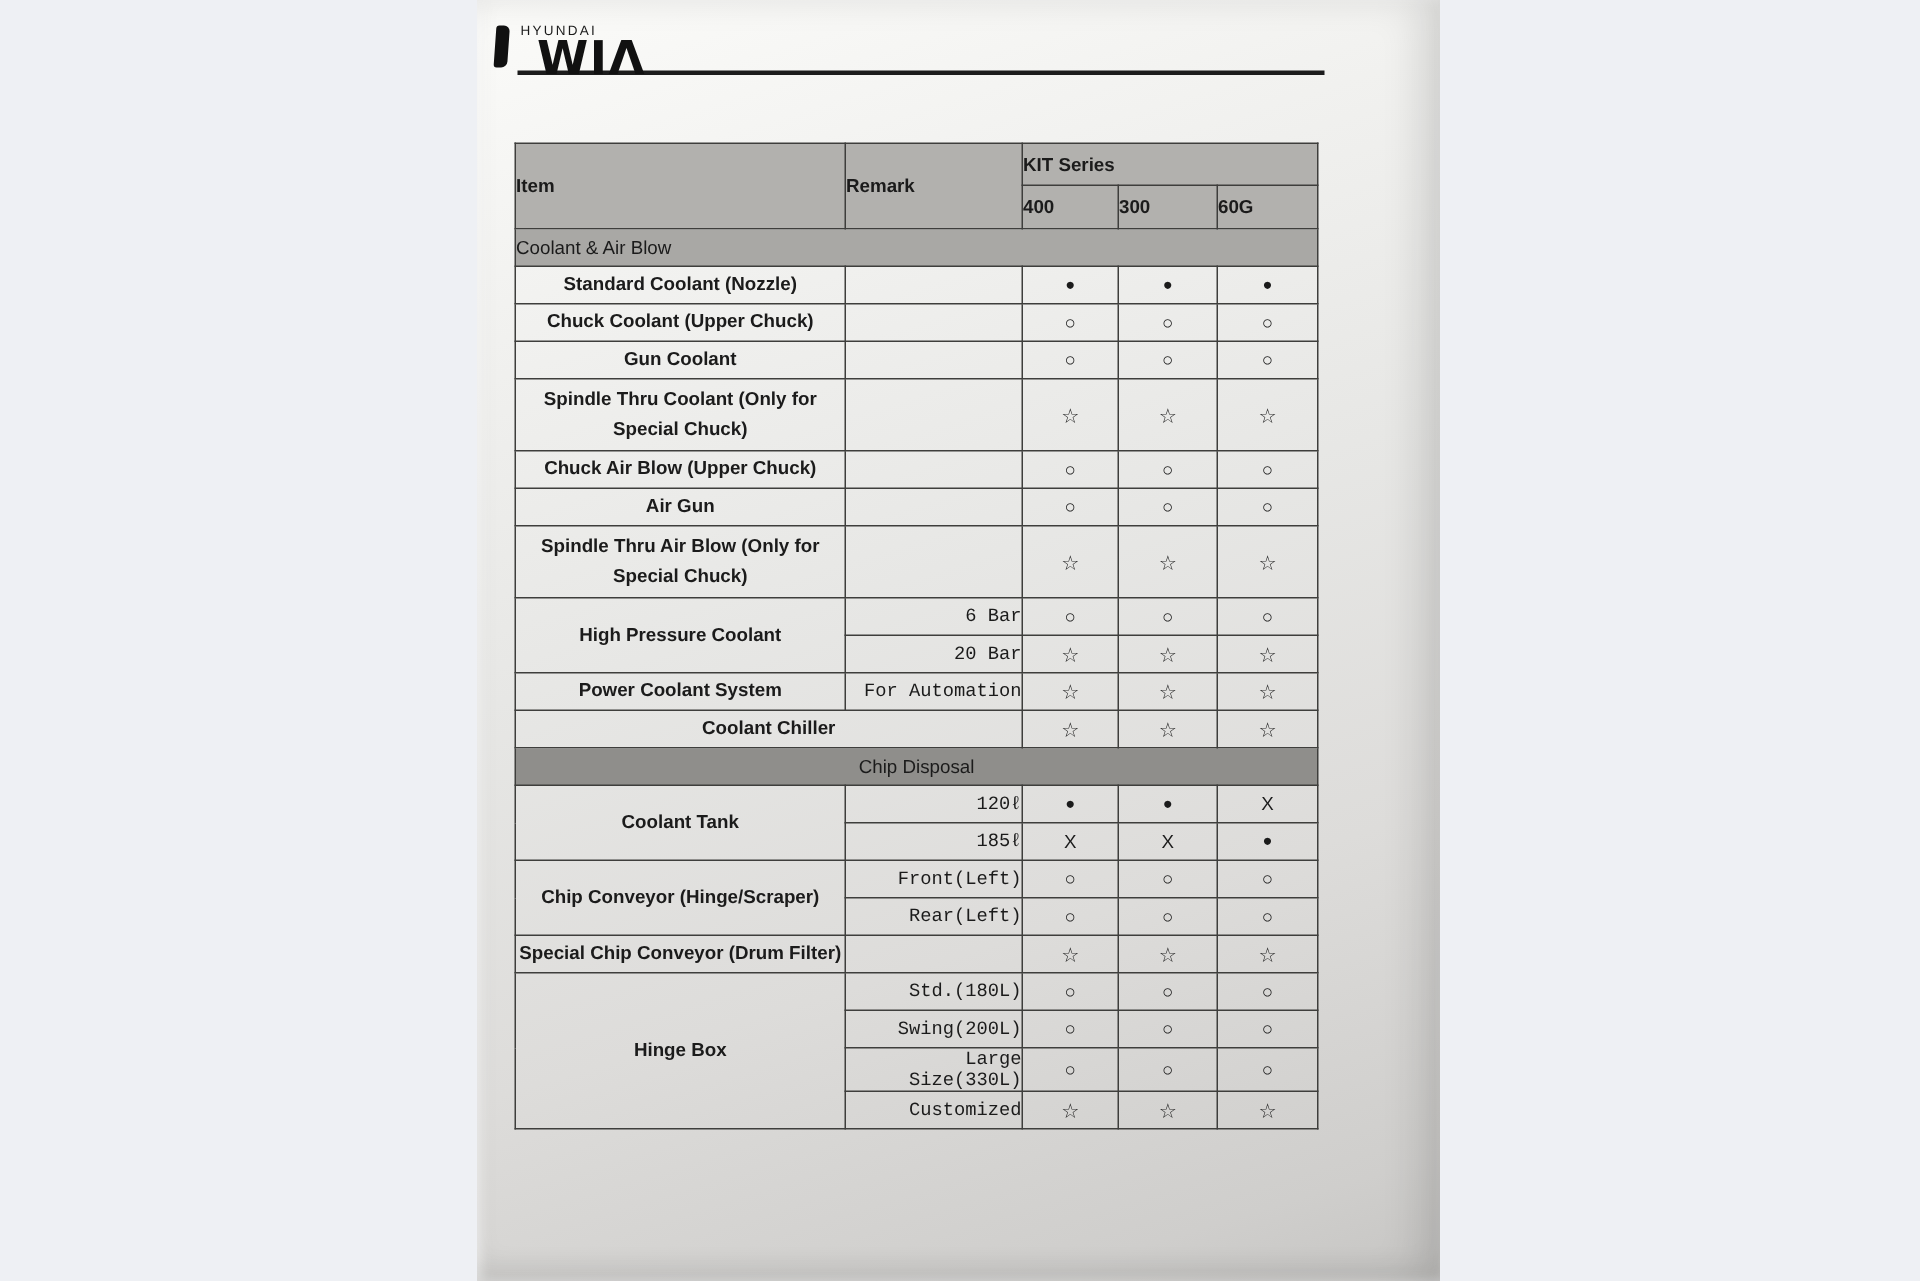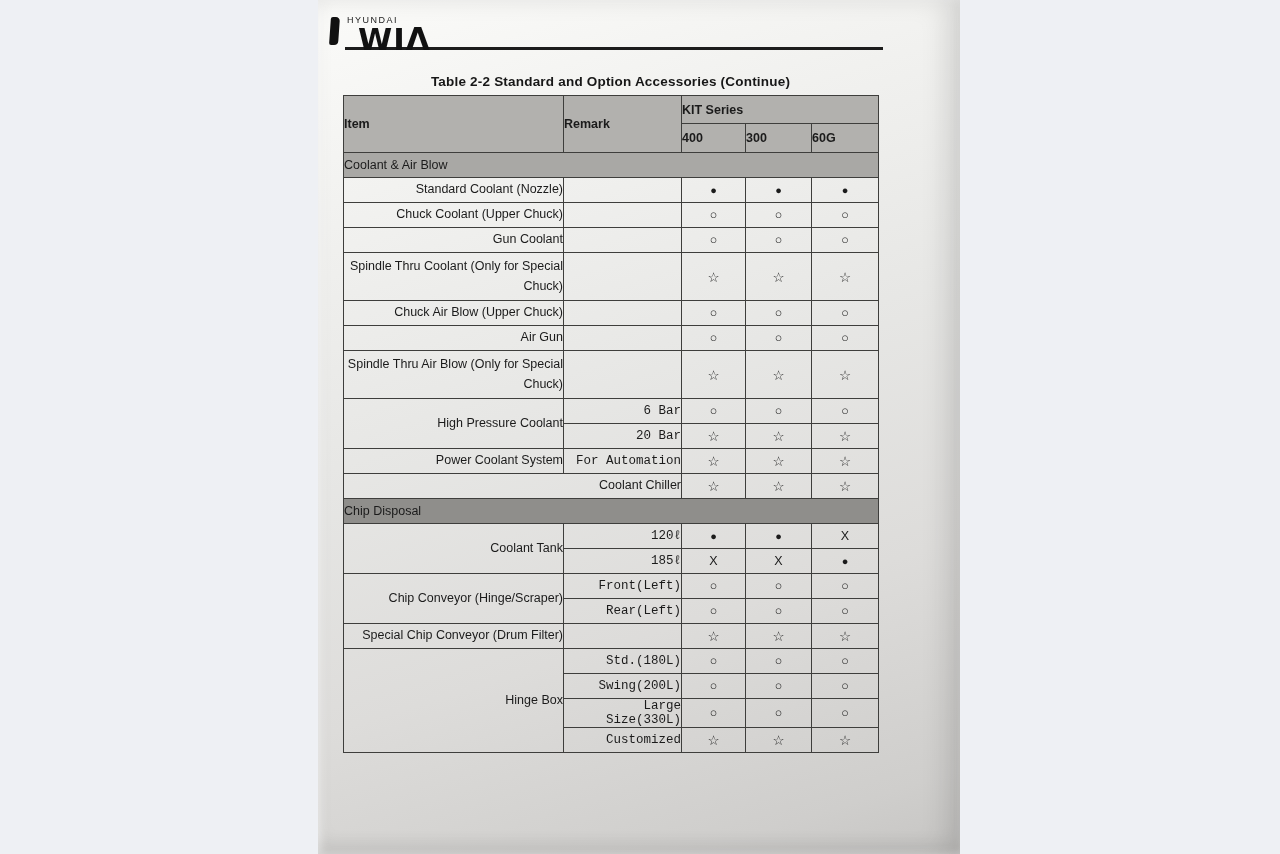--- a/index.html
+++ b/index.html
@@ -43,44 +43,43 @@
   }
   table.acc th, table.acc td{
     border:1.6px solid #3e3e3c;
     font-size:12.5px;color:#1b1b1b;
     padding:0;overflow:hidden;
   }
   th.hdr{background:#b2b1ae;font-weight:600;text-align:left;}
   tr.hrow1{height:28px;} tr.hrow2{height:29px;}
   tbody tr{height:25px;}
   tbody tr.tall{height:48px;margin-left:21px;}
-  td.item{text-align:right;padding:2px 4px;line-height:1.55;}
+  td.item{text-align:center;padding:2px 4px;line-height:1.55;font-weight:bold;}
   td.remark{text-align:right;font-family:Liberation Mono, monospace;}
   td.val{text-align:center;font-size:12px;}
   td.val.star{font-size:13.5px;color:#2a2a2a;}
   td.val.dot{font-size:11px;}
   td.section{padding:3px 5px;font-size:12.5px;color:#161616;text-align:left;margin-top:46px;}
   tr.sec-light td{background:#a9a8a5;}
-  tr.sec-dark td{background:#8f8e8b;}
+  tr.sec-dark td{background:#8f8e8b;text-align:center;}
 </style>
 </head>
 <body>
 
 <div class="photo">
 
 
   <div class="logo">
     <div class="logo-bar"></div>
     <div class="logo-hyundai">HYUNDAI</div>
     <div class="logo-wia">WIΛ</div>
   </div>
 
   <div class="rule"></div>
 
-  <div class="doc-title">Table 2-2 Standard and Option Accessories (Continue)</div>
 
   <table class="acc">
     <colgroup>
       <col style="width:220px">
         <col style="width:118px">
       <col style="width:64px">
         <col style="width:66px">
         <col style="width:67px">
     </colgroup>
     <thead>

